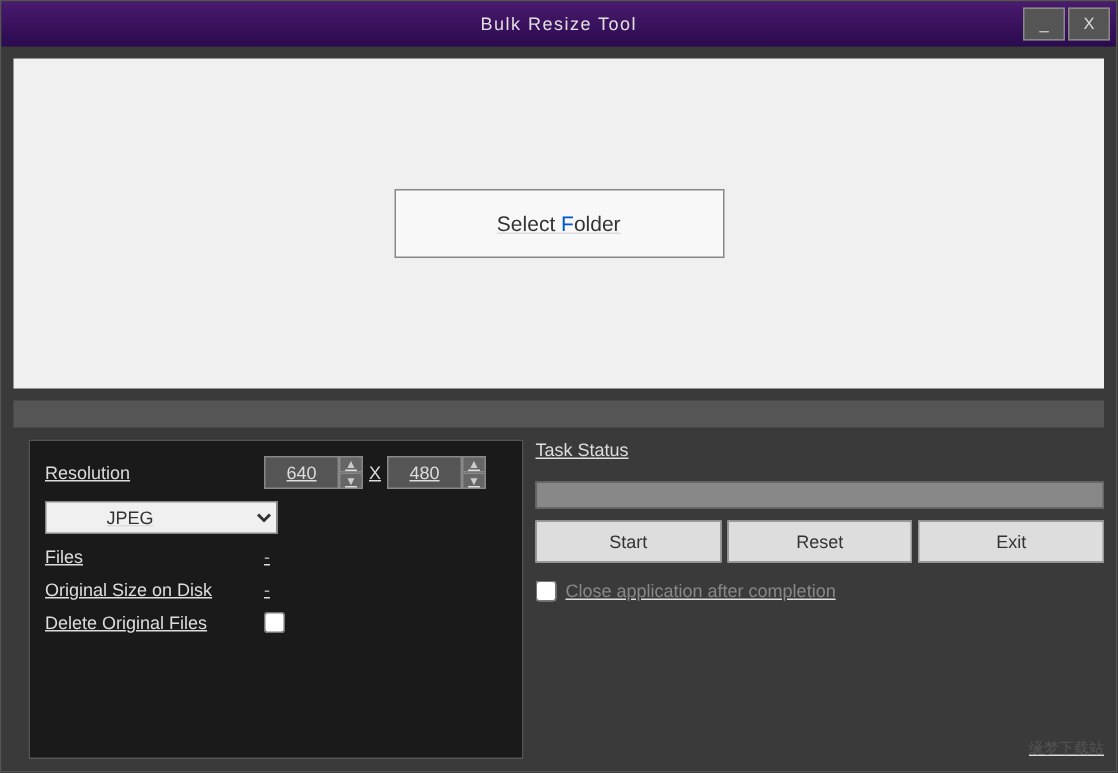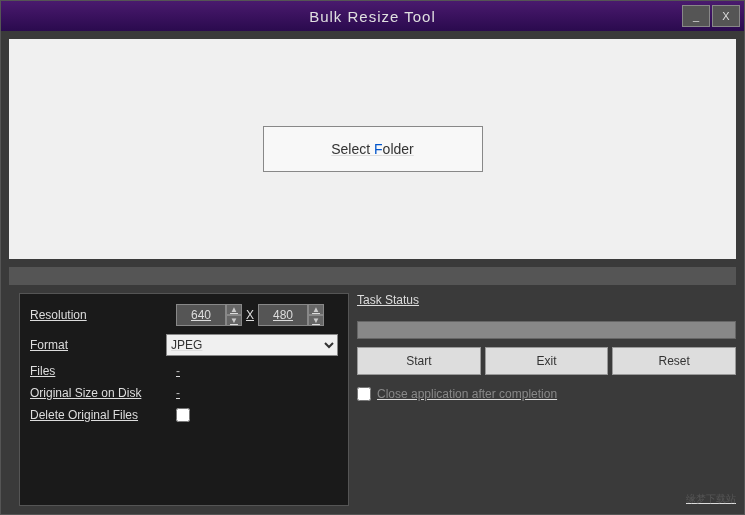--- a/index.html
+++ b/index.html
@@ -30,21 +30,21 @@
       height: 30px;
       background: linear-gradient(180deg, #4a1a6e 0%, #2a0a4e 100%);
       display: flex;
       align-items: center;
       justify-content: center;
       position: relative;
     }
 
     .titlebar-title {
       color: #e0e0e0;
-      font-size: 15px;
+      font-size: 12px;
       font-weight: normal;
       letter-spacing: 1px;
     }
 
     .titlebar-controls {
       position: absolute;
       right: 4px;
       display: flex;
       gap: 2px;
     }
@@ -189,27 +189,28 @@
       font-size: 12px;
     }
 
     .checkbox-setting {
       width: 14px;
       height: 14px;
       cursor: pointer;
     }
 
     .format-select {
-      width: 185px;
+      width: 155px;
       height: 22px;
       background: #f0f0f0;
       border: 1px solid #888;
       color: #333;
       font-size: 12px;
       cursor: pointer;
+      padding-left: 36px;
     }
 
     .right-section {
       flex: 1;
       display: flex;
       flex-direction: column;
       gap: 8px;
     }
 
     .task-status-label {
@@ -313,21 +314,20 @@
               <div class="spinner-buttons">
                 <button class="spinner-btn">▲</button>
                 <button class="spinner-btn">▼</button>
               </div>
             </div>
           </div>
         </div>
 
 
         <div class="setting-row">
-          <span class="setting-label">Format</span>
           <select class="format-select">
             <option>JPEG</option>
             <option>PNG</option>
             <option>BMP</option>
             <option>GIF</option>
           </select>
         </div>
 
         <div class="setting-row">
           <span class="setting-label">Files</span>
@@ -348,22 +348,22 @@
 
       <div class="right-section">
 
         <div>
           <div class="task-status-label">Task Status</div>
           <div class="task-progress-bar"></div>
         </div>
 
         <div class="action-buttons">
           <button class="action-btn">Start</button>
+          <button class="action-btn">Reset</button>
           <button class="action-btn">Exit</button>
-          <button class="action-btn">Reset</button>
         </div>
 
         <div class="close-option-row">
           <input type="checkbox" class="close-checkbox" style="">
           <span class="close-label">Close application after completion</span>
         </div>
 
         <div class="watermark">缘梦下载站</div>
 
       </div>

